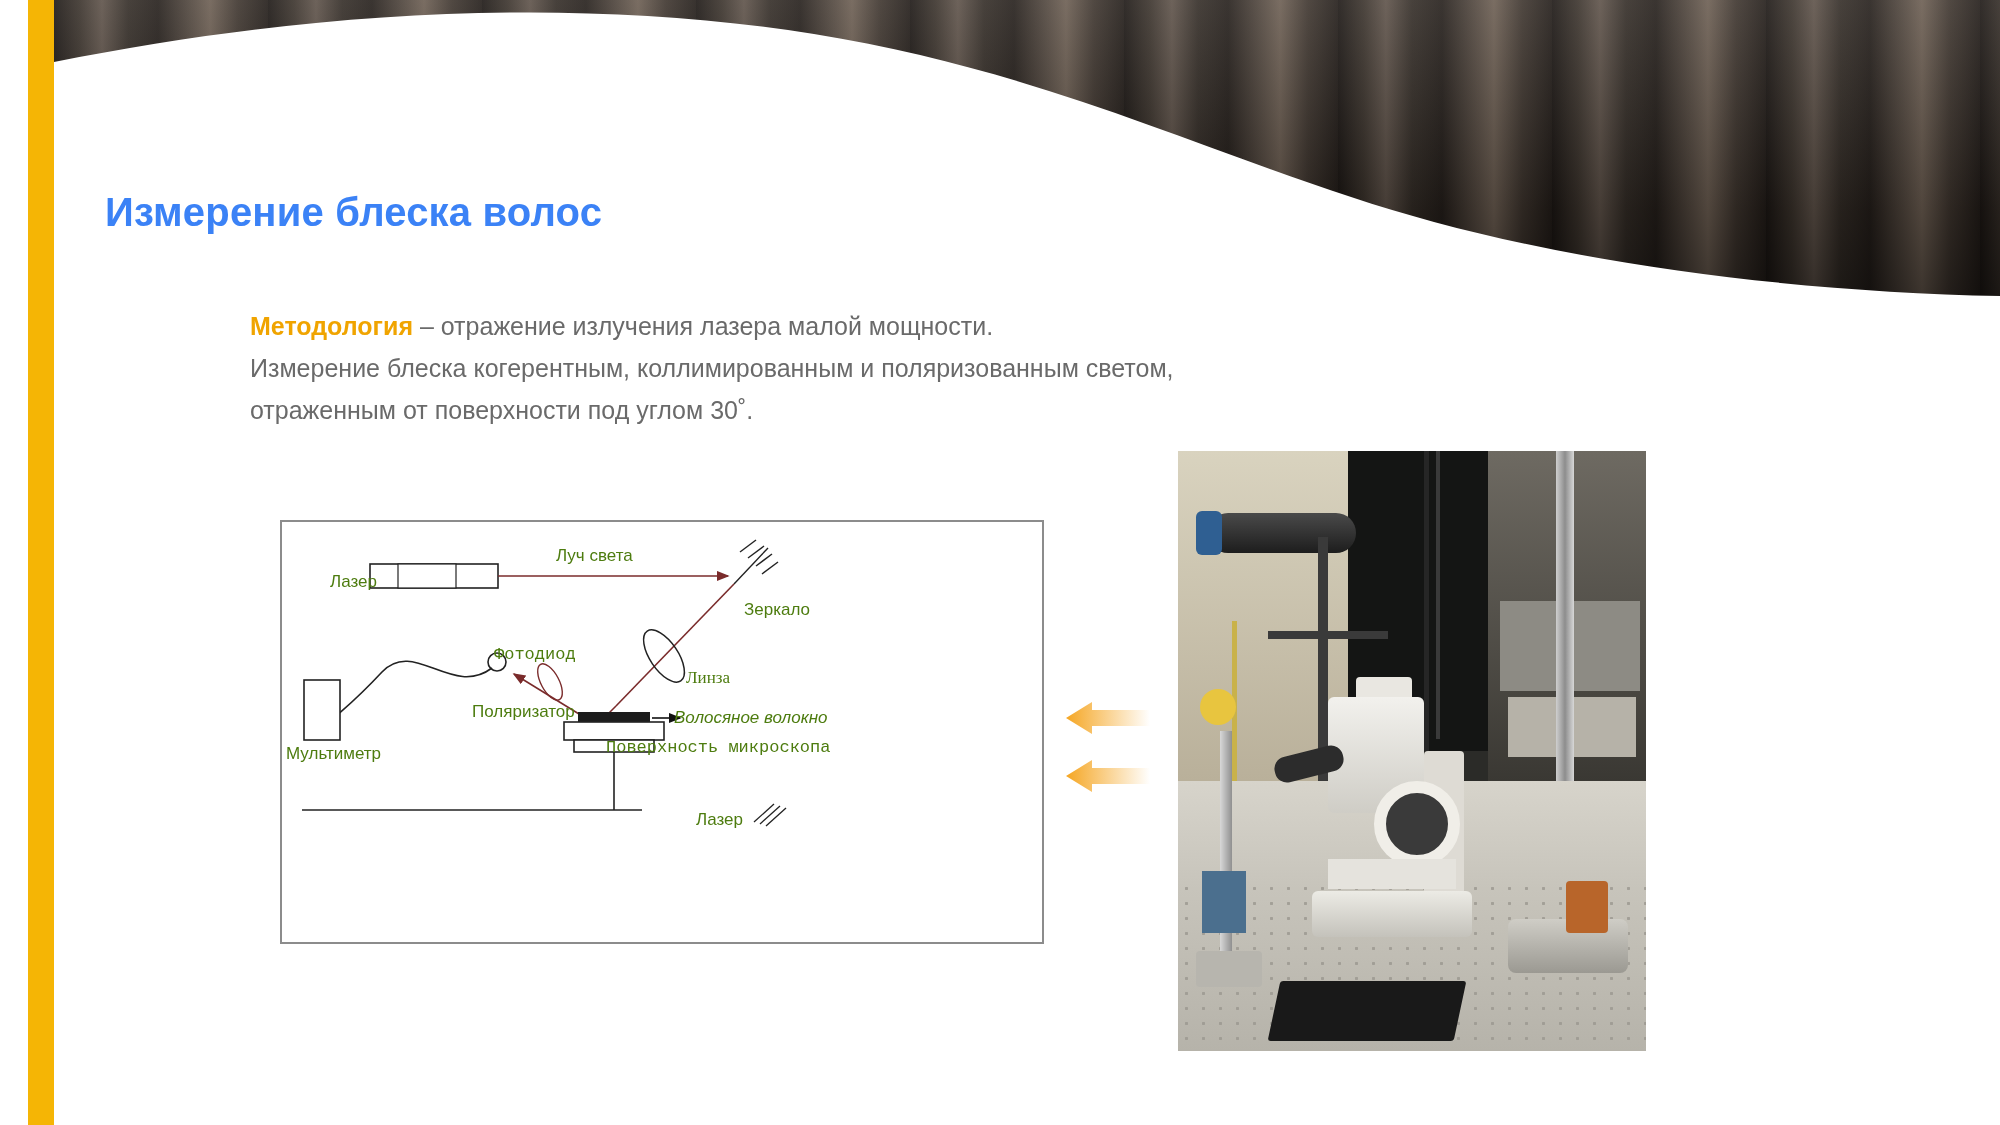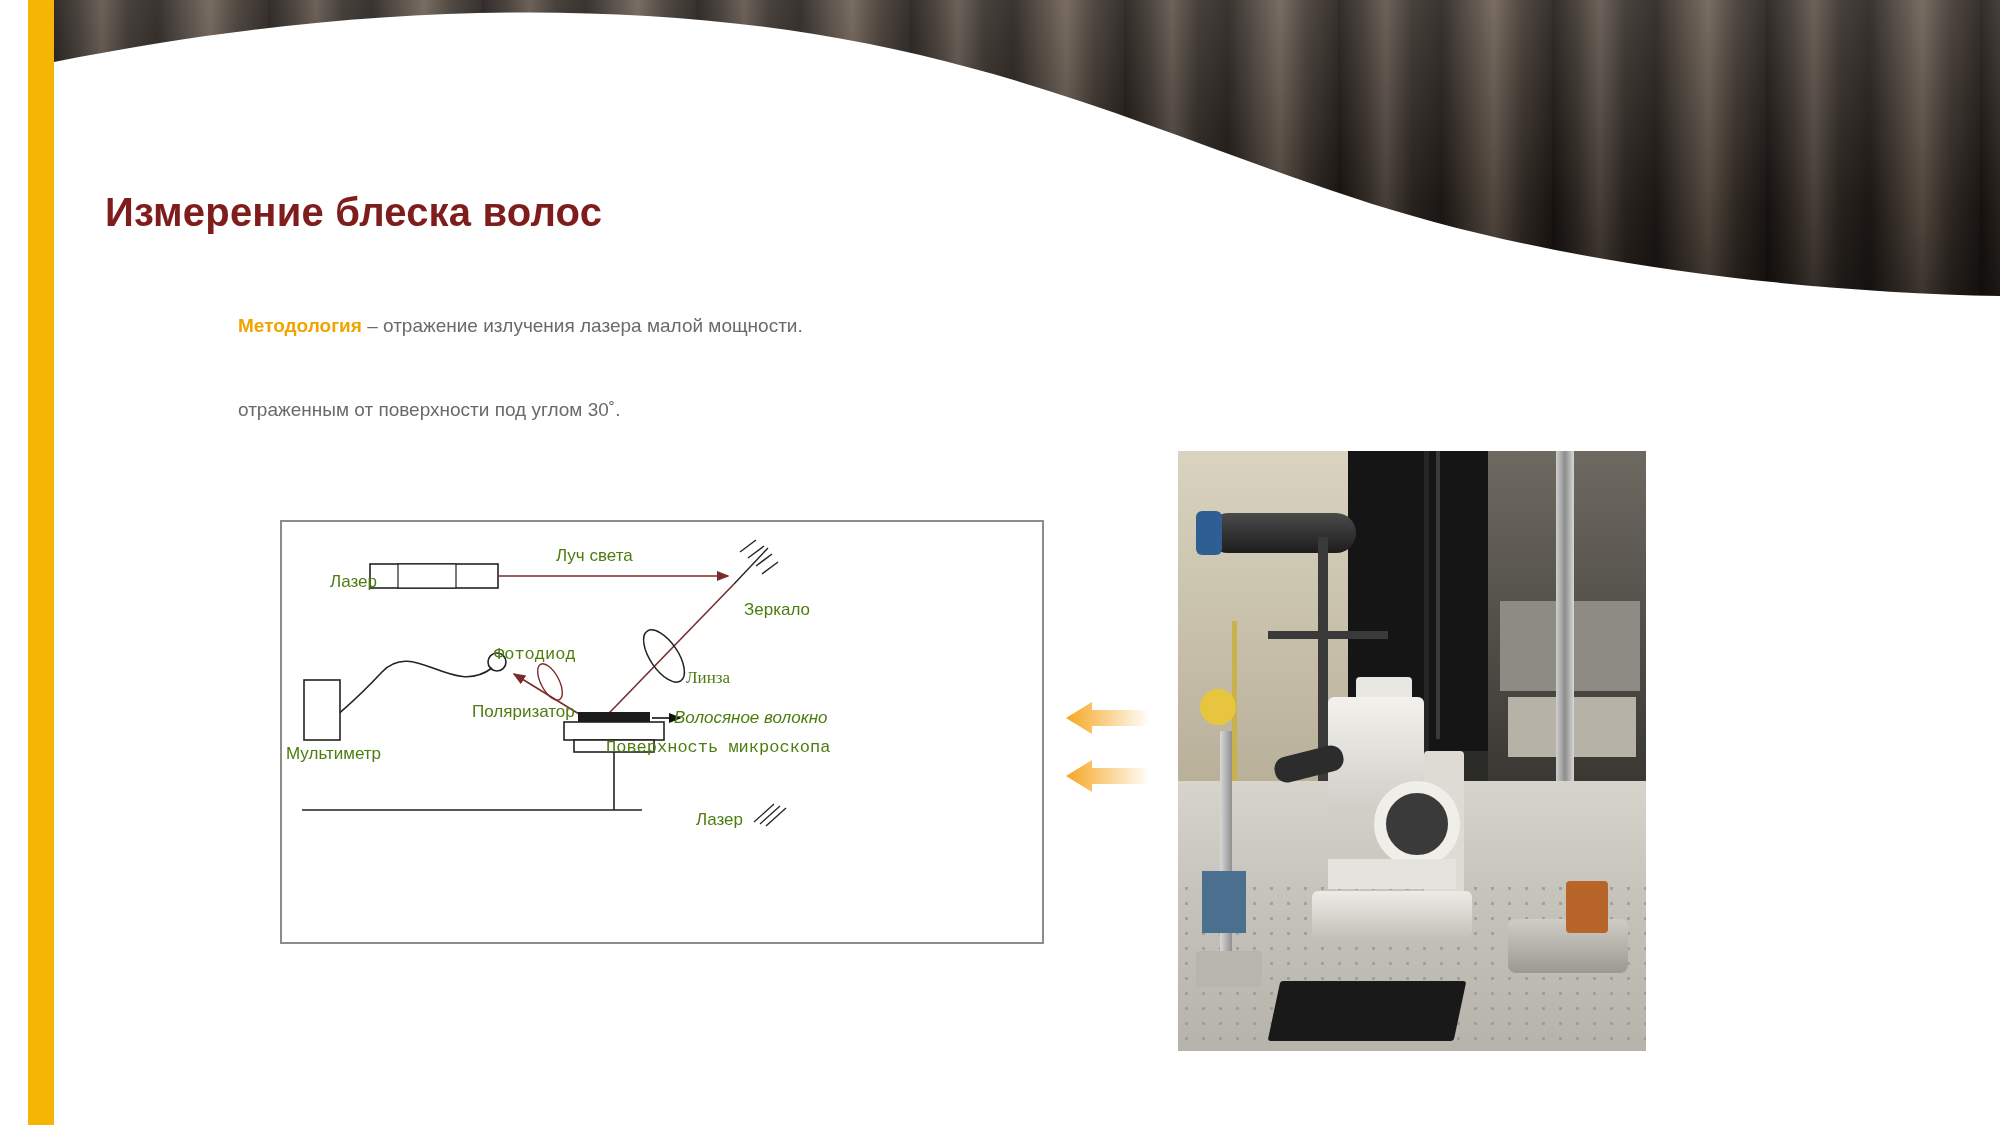--- a/index.html
+++ b/index.html
@@ -69,32 +69,32 @@
     height: 300px;
   }
 
   
   .title {
     position: absolute;
     left: 105px;
     top: 190px;
     font-size: 40px;
     font-weight: bold;
-    color: #7f1d1d;
+    color: #3b82f6;
     letter-spacing: 0.2px;
     white-space: nowrap;
   }
 
   
   .body-text {
     position: absolute;
-    left: 238px;
+    left: 250px;
     top: 305px;
     width: 1290px;
-    font-size: 19px;
+    font-size: 25px;
     line-height: 42px;
     color: #6a6a6a;
   }
   .body-text .lead {
     color: #f0a400;
     font-weight: bold;
   }
 
   
   .diagram {
@@ -187,21 +187,21 @@
       <path d="M0,0 L0,62 C260,10 520,-4 760,34 C1010,74 1180,168 1380,222 C1560,270 1760,292 1946,296 L1946,300 L0,300 Z" fill="#ffffff"></path>
     </svg>
   </div>
 
   <div class="left-bar"></div>
 
   <div class="title">Измерение блеска волос</div>
 
   <div class="body-text">
     <span class="lead">Методология</span><span> –  отражение излучения лазера малой мощности.</span><br>
-    <br>
+    <span>Измерение блеска когерентным, коллимированным и поляризованным светом,</span><br>
     <span>отраженным от поверхности под углом 30˚.</span>
   </div>
 
   <div class="diagram">
     <svg width="756" height="416" viewBox="0 0 756 416">
       <defs>
         <marker id="ah" markerWidth="9" markerHeight="9" refX="7" refY="3.2" orient="auto">
           <path d="M0,0 L8,3.2 L0,6.4 z" fill="#7a2b2b"></path>
         </marker>
         <marker id="ahb" markerWidth="9" markerHeight="9" refX="7" refY="3.2" orient="auto">

